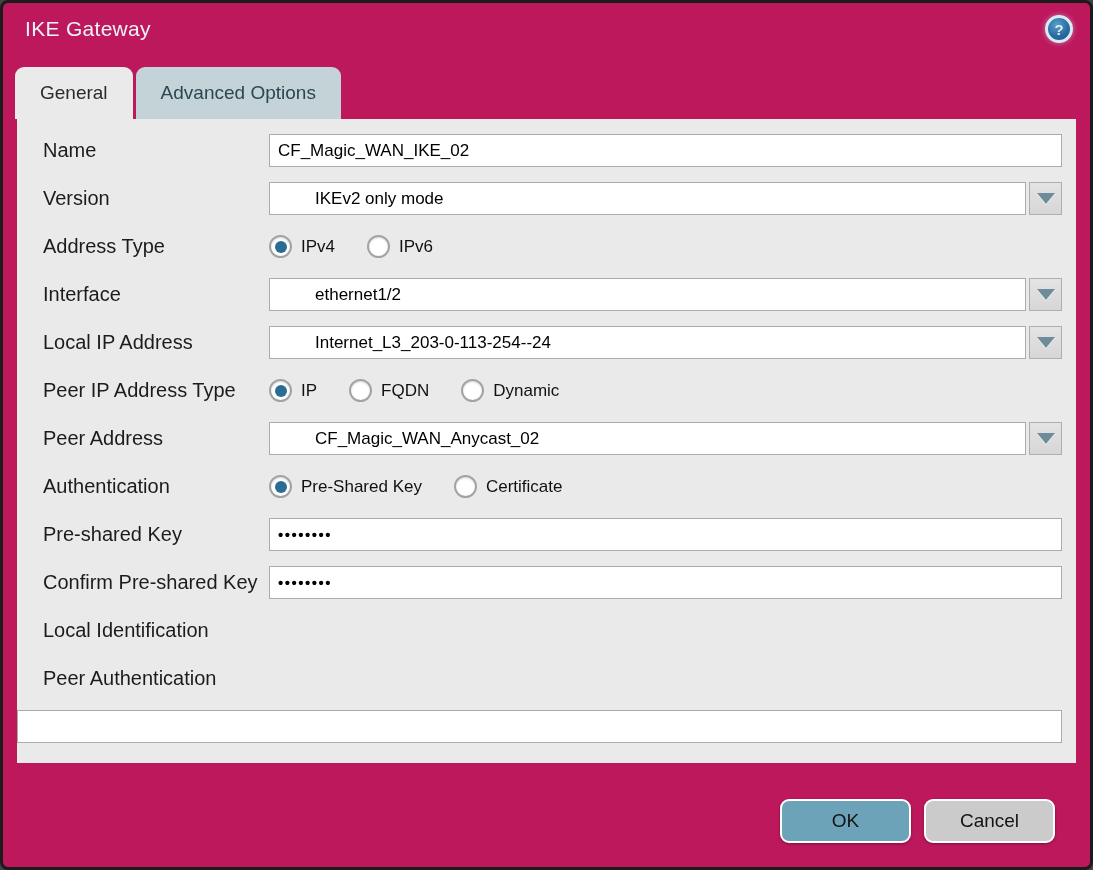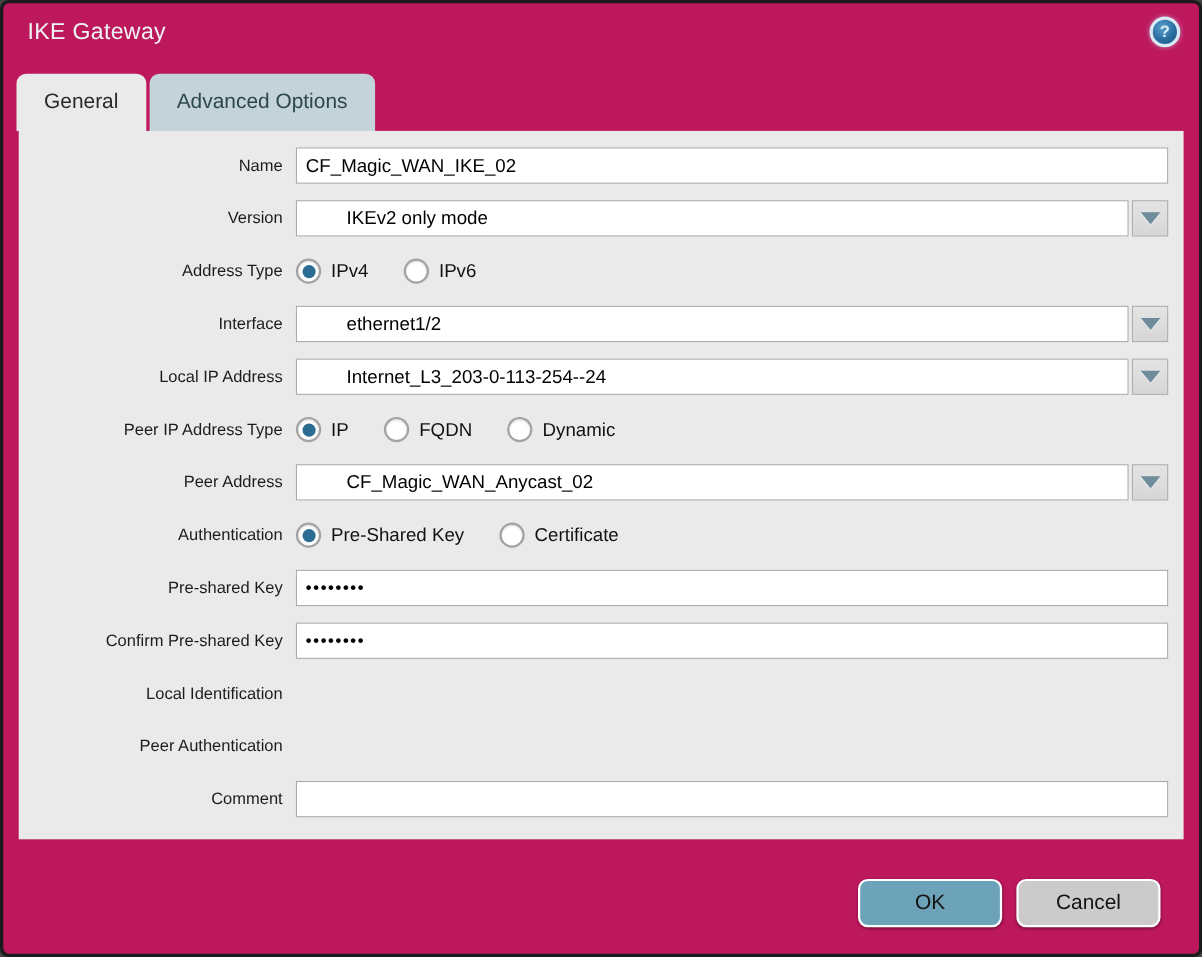--- a/index.html
+++ b/index.html
@@ -76,25 +76,26 @@
   .row {
     display:flex;
     align-items:center;
     margin-bottom:15px;
     min-height:33px;
   }
   .row:last-child { margin-bottom:0; }
   .lbl {
     width:252px;
     flex:0 0 252px;
-    text-align:right;
+    text-align:left;
     padding-right:12px;
-    font-size:15px;
+    font-size:20px;
     color:#1c1c1c;
     white-space:nowrap;
+    padding-left:26px;
   }
   .field { flex:1; display:flex; min-width:0; }
 
   input.txt {
     width:100%;
     height:33px;
     border:1px solid #ABABAB;
     background:#fff;
     font-family:"Liberation Sans","DejaVu Sans",sans-serif;
     font-size:17px;
@@ -307,21 +308,20 @@
 
     <div class="row">
       <div class="lbl">Local Identification</div>
     </div>
 
     <div class="row">
       <div class="lbl">Peer Authentication</div>
     </div>
 
     <div class="row">
-      <div class="lbl">Comment</div>
       <div class="field">
         <input class="txt" type="text" value="" style="">
       </div>
     </div>
 
   </div>
 
   <div class="footer">
     <button class="btn btn-ok">OK</button>
     <button class="btn btn-cancel">Cancel</button>

